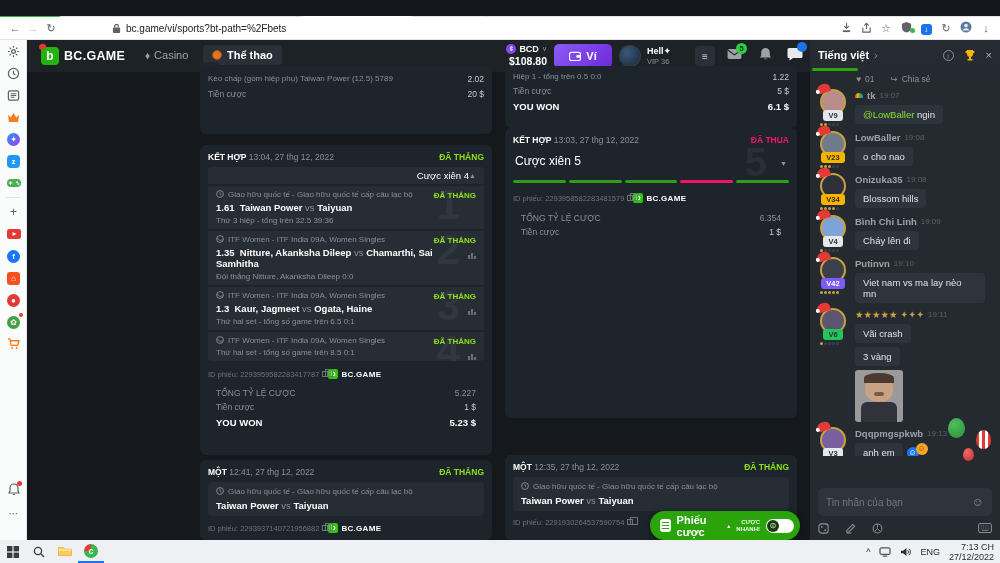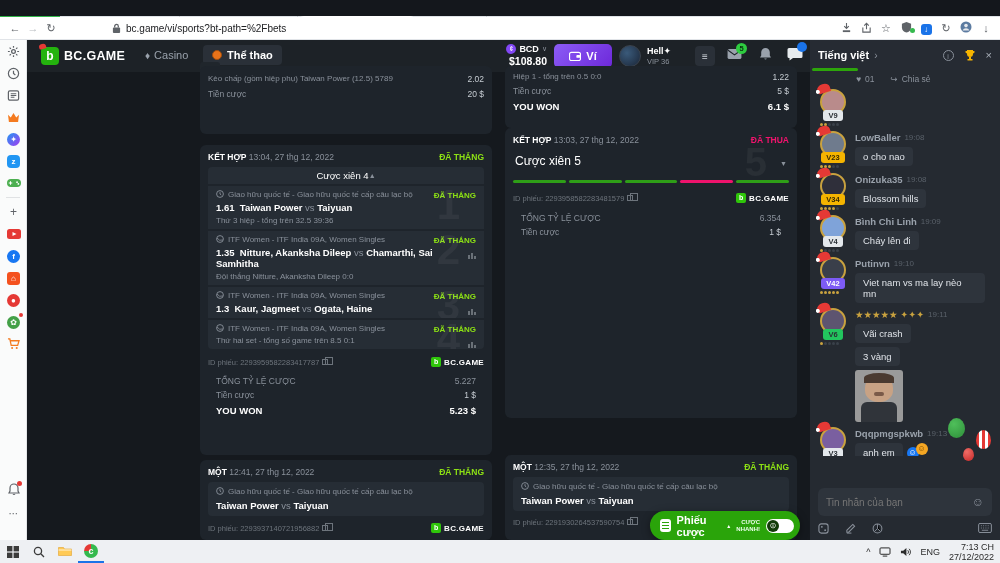--- a/index.html
+++ b/index.html
@@ -43,21 +43,21 @@
   .leg-status{position:absolute;right:8px;top:5px;font-size:8px;font-weight:bold}
   .leg-teams{font-size:9.5px;color:#fff;margin-top:3px}
   .leg-market{font-size:8px;margin-top:3px}
   .leg-num{position:absolute;right:24px;top:-2px;font-size:42px;font-weight:bold;color:rgba(255,255,255,.05);line-height:1}
   .statsbars{position:absolute;right:8px;top:22px;display:flex;gap:1px;align-items:flex-end}
   .statsbars i{width:2px;background:#6a7178;display:block}
   .cardhead{display:flex;justify-content:space-between;align-items:center;padding:7px 8px 5px 8px;font-size:8.5px}
   .bclogo{display:flex;align-items:center;gap:3px}
   .bclogo .lg{width:10px;height:10px;background:#2fc60a;border-radius:2px;color:#fff;font-size:7px;font-weight:bold;text-align:center;line-height:10px}
   .bclogo .tx{font-size:8px;font-weight:bold;color:#fff;letter-spacing:.3px}
-  .idrow{display:flex;justify-content:space-between;align-items:center;padding:0 8px;font-size:7.5px;color:#6d747c}
+  .idrow{display:flex;align-items:center;padding:0 8px;font-size:7.5px;color:#6d747c}
   .copyic{display:inline-block;width:6px;height:6px;border:1px solid #6d747c;position:relative;margin-left:3px}
   .copyic:after{content:"";position:absolute;left:2px;top:-3px;width:6px;height:6px;border:1px solid #6d747c}
   .totrow{display:flex;justify-content:space-between;padding:0 8px;font-size:8.5px}
   
   #chat{left:810px;top:40px;width:190px;height:500px;background:#252a31;overflow:hidden}
   .msg{display:flex;gap:7px;padding:0 2px}
   .avwrap{width:30px;flex:none;position:relative;text-align:left}
   .avatar{width:26px;height:26px;border-radius:50%;border:2px solid #c9a23f;margin:2px auto 0}
   .hat{position:absolute;left:-1px;top:-3px;width:13px;height:9px;background:#e53935;border-radius:60% 60% 0 20%;transform:rotate(-18deg)}
   .hat:after{content:"";position:absolute;left:-2px;top:4px;width:4px;height:4px;background:#fff;border-radius:50%}
@@ -294,21 +294,21 @@
       <span class="dim">Tiền cược</span>
       <span style="color:#c6ccd2">20 $</span>
     </div>
   </div>
 
   <div class="card" style="left:173px;top:105px;width:292px;height:310px;padding:0 8px">
     <div class="cardhead" style="padding:7px 0 5px 0">
       <span><span class="b w">KẾT HỢP</span> <span class="dim">13:04, 27 thg 12, 2022</span></span>
       <span class="b win">ĐÃ THẮNG</span>
     </div>
-    <div class="block f" style="height:17px;justify-content:center;padding:0 8px;border-radius:4px 4px 0 0">
+    <div class="block f" style="height:17px;justify-content:flex-end;padding:0 8px;border-radius:4px 4px 0 0">
       <span class="w" style="font-size:9.5px">Cược xiên 4</span>
       <span class="dim" style="font-size:7px">▲</span>
     </div>
 
     <div class="leg">
       <div class="leg-league">
           <svg width="8" height="8" viewBox="0 0 8 8">
             <circle cx="4" cy="4" r="3.4" fill="none" stroke="#8a919b" stroke-width="0.9"></circle>
             <path d="M4 2.2V4l1.3 1" stroke="#8a919b" stroke-width="0.9" fill="none"></path>
           </svg>
@@ -342,20 +342,21 @@
     <div class="leg">
       <div class="leg-league">
           <svg width="8" height="8" viewBox="0 0 8 8">
             <circle cx="4" cy="4" r="3.4" fill="none" stroke="#8a919b" stroke-width="0.9"></circle>
             <path d="M1 3a5 5 0 006 2" stroke="#8a919b" stroke-width="0.8" fill="none"></path>
           </svg>
           <span>ITF Women - ITF India 09A, Women Singles</span>
         </div>
       <span class="leg-status win">ĐÃ THẮNG</span>
       <div class="leg-teams"><b>1.3</b>&nbsp; <b>Kaur, Jagmeet</b> <span class="dim">vs</span> <b>Ogata, Haine</b></div>
+      <div class="leg-market dim">Thứ hai set - tổng số game trên 6.5   0:1</div>
       <div class="leg-num">3</div>
       <span class="statsbars">
           <i style="height:4px"></i>
           <i style="height:6px"></i>
           <i style="height:3px"></i>
         </span>
     </div>
 
     <div class="leg" style="border-radius:0 0 4px 4px">
       <div class="leg-league">
@@ -537,20 +538,28 @@
           <div class="avatar" style="background: rgb(185, 139, 139);"></div>
           <div class="vbadge" style="background: rgb(228, 232, 236); color: rgb(43, 48, 54);">V9</div>
           <div class="mdots">
             <i class="on"></i>
             <i class="on"></i>
             <i></i>
             <i></i>
             <i></i>
           </div>
         </div>
+      <div>
+        <div class="mname">
+            <span style="width:8px;height:5px;border-radius:6px 6px 0 0;background:linear-gradient(90deg,#e53935,#f5b400,#43a047,#1e88e5)"></span>
+            <span>tk</span>
+            <span class="mtime">19:07</span>
+          </div>
+        <div class="bubble"><span style="color:#86e02a">@LowBaller</span> <span>ngin</span></div>
+      </div>
     </div>
 
     <div class="msg">
       <div class="avwrap">
           <span class="hat"></span>
           <div class="avatar" style="background: rgb(111, 123, 141);"></div>
           <div class="vbadge" style="background: rgb(245, 180, 0); color: rgb(58, 43, 0);">V23</div>
           <div class="mdots">
             <i class="on"></i>
             <i class="on"></i>

